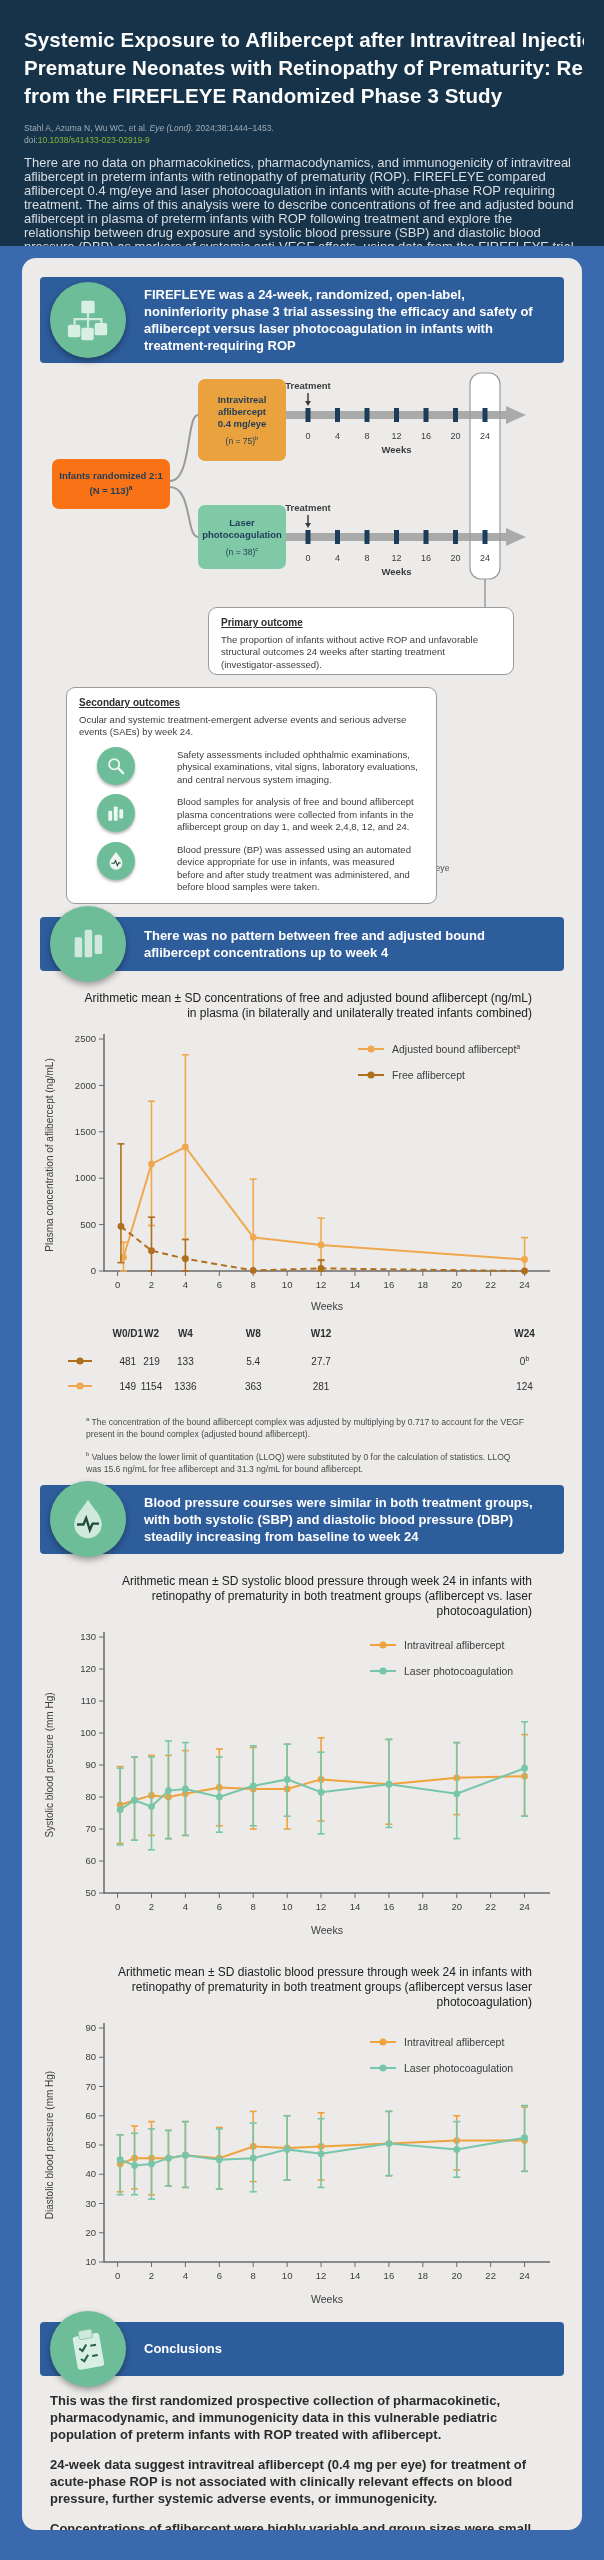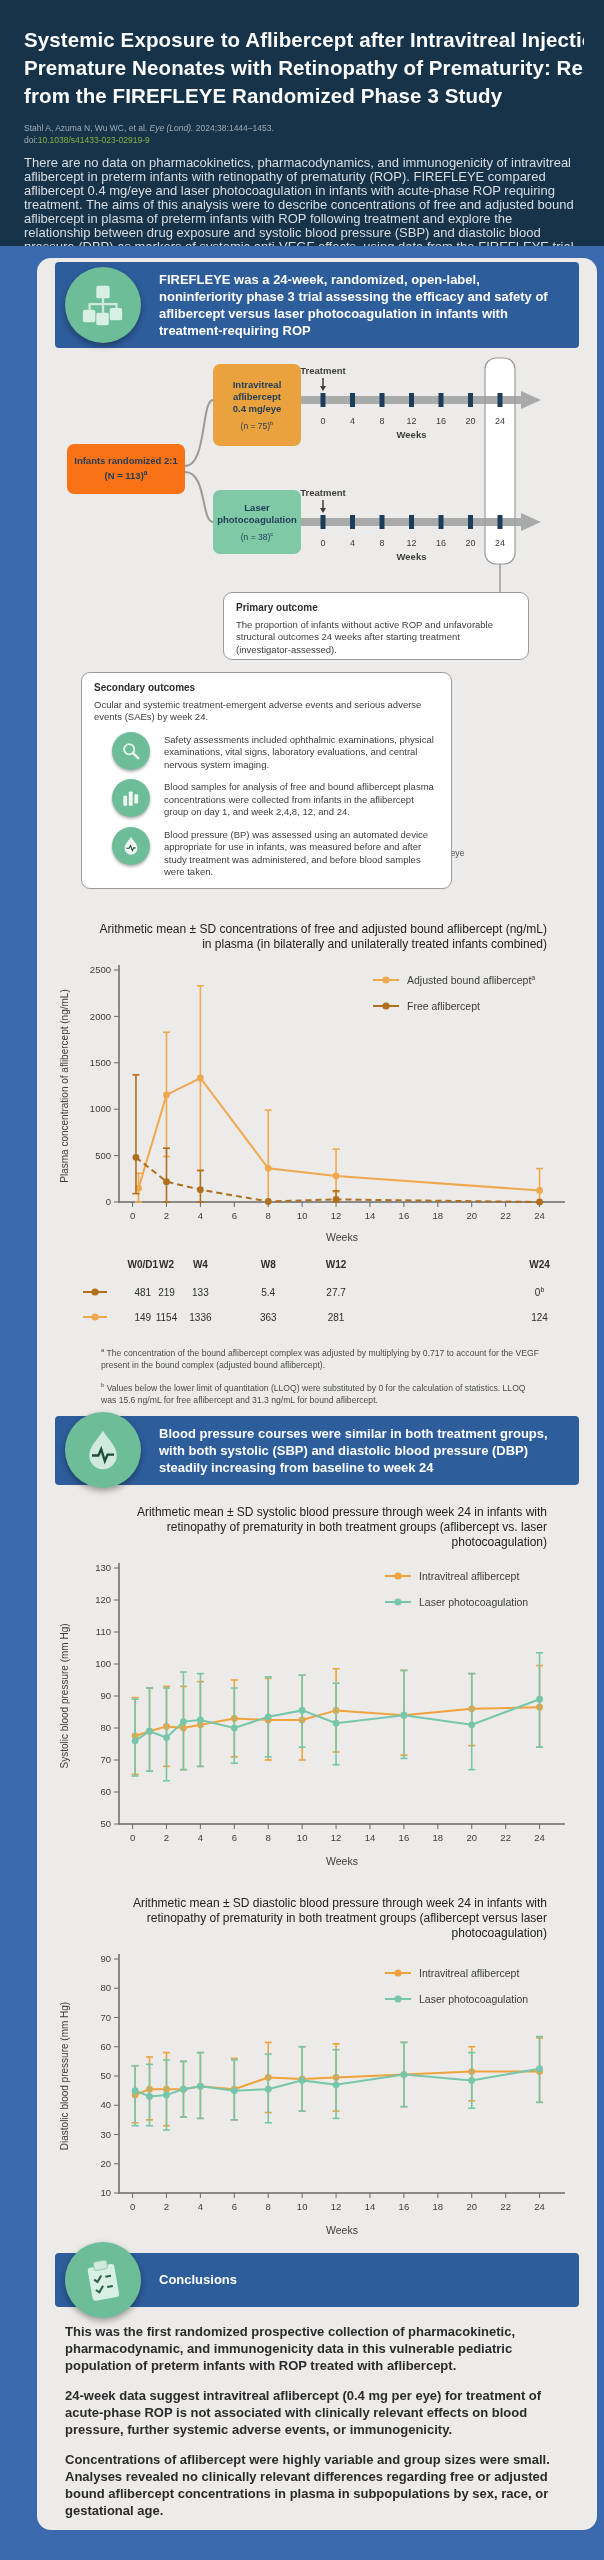--- a/index.html
+++ b/index.html
@@ -4,35 +4,35 @@
 <style>
   html,body{margin:0;padding:0;}
   body{width:604px;height:2560px;overflow:hidden;background:#16334a;font-family:"Liberation Sans",sans-serif;position:relative;}
   .navy{position:absolute;top:0;left:0;width:604px;height:246px;background:#16334a;color:#fff;box-sizing:border-box;padding:26px 20px 0 24px;}
   .title-line{font-size:20.5px;font-weight:bold;line-height:28px;white-space:nowrap;overflow:hidden;color:#fdfdfd;letter-spacing:.1px;}
   .cite{margin-top:12px;font-size:8.5px;color:#9fabb5;line-height:12px;}
   .cite i{font-style:italic;}
   .doi a{color:#86b23e;text-decoration:none;}
   .intro{margin-top:10px;font-size:13px;line-height:14px;color:#d9dee3;width:556px;}
   .frame{position:absolute;top:246px;left:0;width:604px;height:2314px;background:#3a69ad;}
-  .container{position:absolute;top:12px;left:22px;width:560px;height:2272px;background:#ecebe9;border-radius:14px;overflow:hidden;box-sizing:border-box;padding:4px 18px;margin-left:15px;}
+  .container{position:absolute;top:12px;left:22px;width:560px;height:2272px;background:#ecebe9;border-radius:14px;overflow:hidden;box-sizing:border-box;padding:19px 18px;}
   .band{position:relative;background:#2e5d9c;border-radius:4px;color:#fff;font-weight:bold;font-size:13px;line-height:17px;min-height:54px;display:flex;align-items:center;box-sizing:border-box;padding:9px 12px 9px 104px;}
   .band .circle{position:absolute;left:10px;top:50%;transform:translateY(-50%);width:76px;height:76px;border-radius:50%;background:#6dbd98;box-shadow:0 3px 6px rgba(0,0,0,.35);display:flex;align-items:center;justify-content:center;}
   .diagram{position:relative;height:488px;}
   .dbox{position:absolute;box-sizing:border-box;border-radius:7px;text-align:center;font-size:9.5px;line-height:12px;color:#1f3c58;display:flex;flex-direction:column;justify-content:center;padding:4px;}
   .dbox b{font-weight:bold;}
   .gray-box{background:#f97316;left:12px;top:96px;width:118px;height:50px;font-weight:bold;}
   .orange-box{background:#e9a23e;left:158px;top:16px;width:88px;height:82px;}
   .green-box{background:#7fc9a6;left:158px;top:142px;width:88px;height:64px;}
   .arm-n{font-size:8.5px;font-weight:normal;margin-top:2px;}
   .outcome{position:absolute;background:#fff;border:1px solid #9b9b9b;border-radius:9px;box-sizing:border-box;padding:9px 12px;font-size:9.5px;line-height:12.5px;color:#3c3c3c;}
-  .outcome h4{margin:0 0 4px 0;font-size:10px;color:#2e2e2e;}
+  .outcome h4{margin:0 0 4px 0;font-size:10px;color:#2e2e2e;text-decoration:underline;}
   .primary-box{left:168px;top:244px;width:306px;height:68px;}
   .secondary-box{left:26px;top:324px;width:371px;}
-  .sec-item{display:flex;align-items:flex-start;margin-top:8px;}
+  .sec-item{display:flex;align-items:flex-start;margin-top:8px;gap:28px;}
   .sec-icon{flex:0 0 38px;width:38px;height:38px;border-radius:50%;background:#6dbd98;box-shadow:0 2px 3px rgba(0,0,0,.3);display:flex;align-items:center;justify-content:center;margin:0 14px 0 18px;}
   .sec-text{flex:1;padding-top:2px;}
   .footnotes{margin:8px 0 0 30px;font-size:8.6px;line-height:12.5px;color:#4a4a4a;}
   .chart-title{margin:20px auto 4px auto;width:460px;text-align:right;font-size:12px;font-weight:normal;line-height:15px;color:#222;}
   .chart-mount{margin:4px 0 0 0;}
   .pk-footnotes{margin:2px 0 10px 46px;font-size:8.6px;line-height:12px;color:#4a4a4a;width:440px;}
   .pk-footnotes p{margin:0 0 8px 0;}
   .gap8{height:8px;}.gap12{height:12px;}
   .concl{margin:16px 6px 0 10px;font-size:13px;font-weight:bold;line-height:17px;color:#2b2b2b;}
   .concl p{margin:0 0 13px 0;}
@@ -172,20 +172,30 @@
   </div>
 
   <div class="footnotes">
     <div><sup>a</sup> <span>Infants (gestational age ≤32 weeks or birthweight ≤1500 g) with treatment-requiring ROP in ≥1 eye</span></div>
     <div><sup>b</sup> <span>7 withdrew prior to 24 weeks; 75 included in the primary analysis (146 eyes)</span></div>
     <div><sup>c</sup> <span>2 withdrew prior to 24 weeks; 38 included in the primary analysis (72 eyes)</span></div>
   </div>
 
   <div class="gap12"></div>
 
+  <div class="band">
+    <div class="circle">
+      <svg width="40" height="40" viewBox="0 0 48 48">
+        <rect x="8" y="16" width="9" height="24" rx="2" fill="#cfe9dc"></rect>
+        <rect x="20" y="7" width="9" height="33" rx="2" fill="#cfe9dc"></rect>
+        <rect x="32" y="13" width="9" height="23" rx="2" fill="#cfe9dc"></rect>
+      </svg>
+    </div>
+    <span>There was no pattern between free and adjusted bound aflibercept concentrations up to week 4</span>
+  </div>
 
   <div class="chart-title">Arithmetic mean ± SD concentrations of free and adjusted bound aflibercept (ng/mL) in plasma (in bilaterally and unilaterally treated infants combined)</div>
   <div id="pk-chart" class="chart-mount"><svg width="524" height="292" font-family="Liberation Sans, sans-serif">
           <line x1="64" y1="246" x2="510" y2="246" stroke="#6a6a6a" stroke-width="1.5"></line>
           <line x1="64" y1="246.7" x2="64" y2="9" stroke="#6a6a6a" stroke-width="1.5"></line>
           <line x1="77.56653992395437" y1="246" x2="77.56653992395437" y2="251" stroke="#6a6a6a"></line>
           <text x="77.56653992395437" y="263" font-size="9.5" fill="#3c3c3c" text-anchor="middle">0</text>
           <line x1="111.4828897338403" y1="246" x2="111.4828897338403" y2="251" stroke="#6a6a6a"></line>
           <text x="111.4828897338403" y="263" font-size="9.5" fill="#3c3c3c" text-anchor="middle">2</text>
           <line x1="145.39923954372622" y1="246" x2="145.39923954372622" y2="251" stroke="#6a6a6a"></line>

